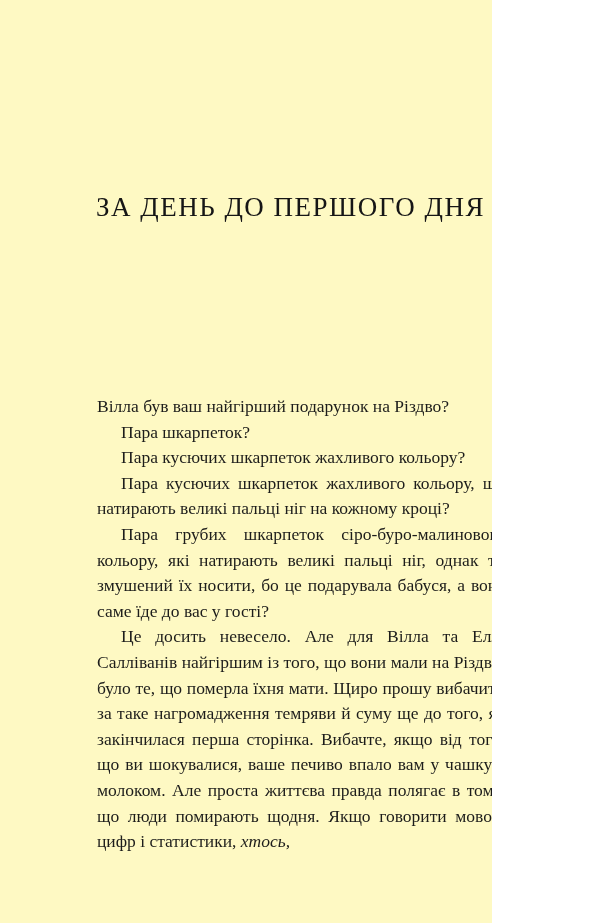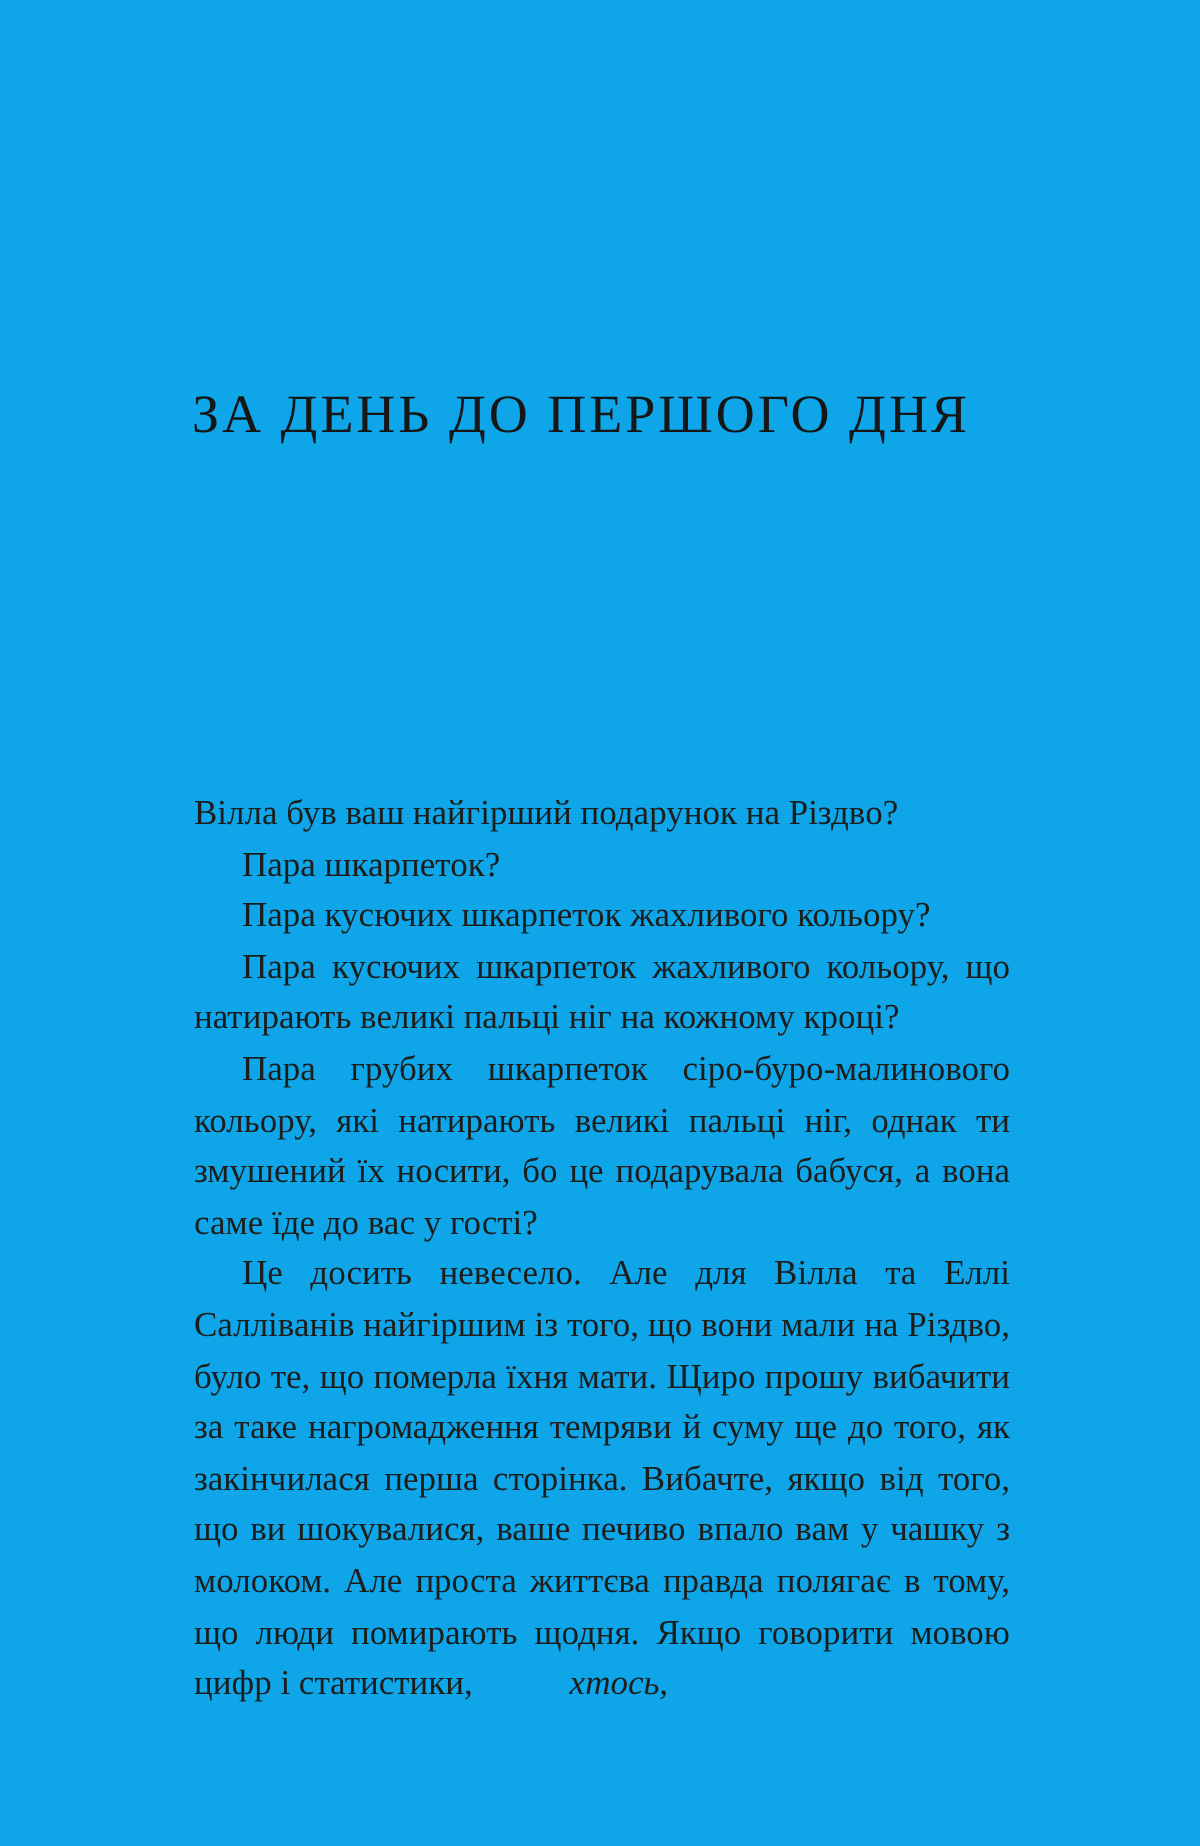--- a/index.html
+++ b/index.html
@@ -2,23 +2,23 @@
 <html lang="uk"><head>
 <meta charset="utf-8">
 <style>
   html, body {
     margin: 0;
     padding: 0;
     background: #ffffff;
   }
   .page {
     position: relative;
-    width: 600px;
+    width: 492px;
     height: 923px;
-    background: #0ea5e9;
+    background: #fef9c3;
     overflow: hidden;
     font-family: "Liberation Serif", "DejaVu Serif", serif;
     color: #1d1d1b;
   }
   .part-title {
     position: absolute;
     left: 96px;
     top: 192px;
     margin: 0;
     font-size: 27px;
@@ -50,21 +50,20 @@
   .para {
     margin: 0;
     text-align: justify;
     text-indent: 24px;
   }
   .para.first {
     text-indent: 0;
   }
   .italic-word {
     font-style: italic;
-    margin-left: 44px;
   }
 </style>
 </head>
 <body>
 
 <main class="page">
 
   <h1 class="part-title">ЗА ДЕНЬ ДО ПЕРШОГО ДНЯ</h1>
 
 

